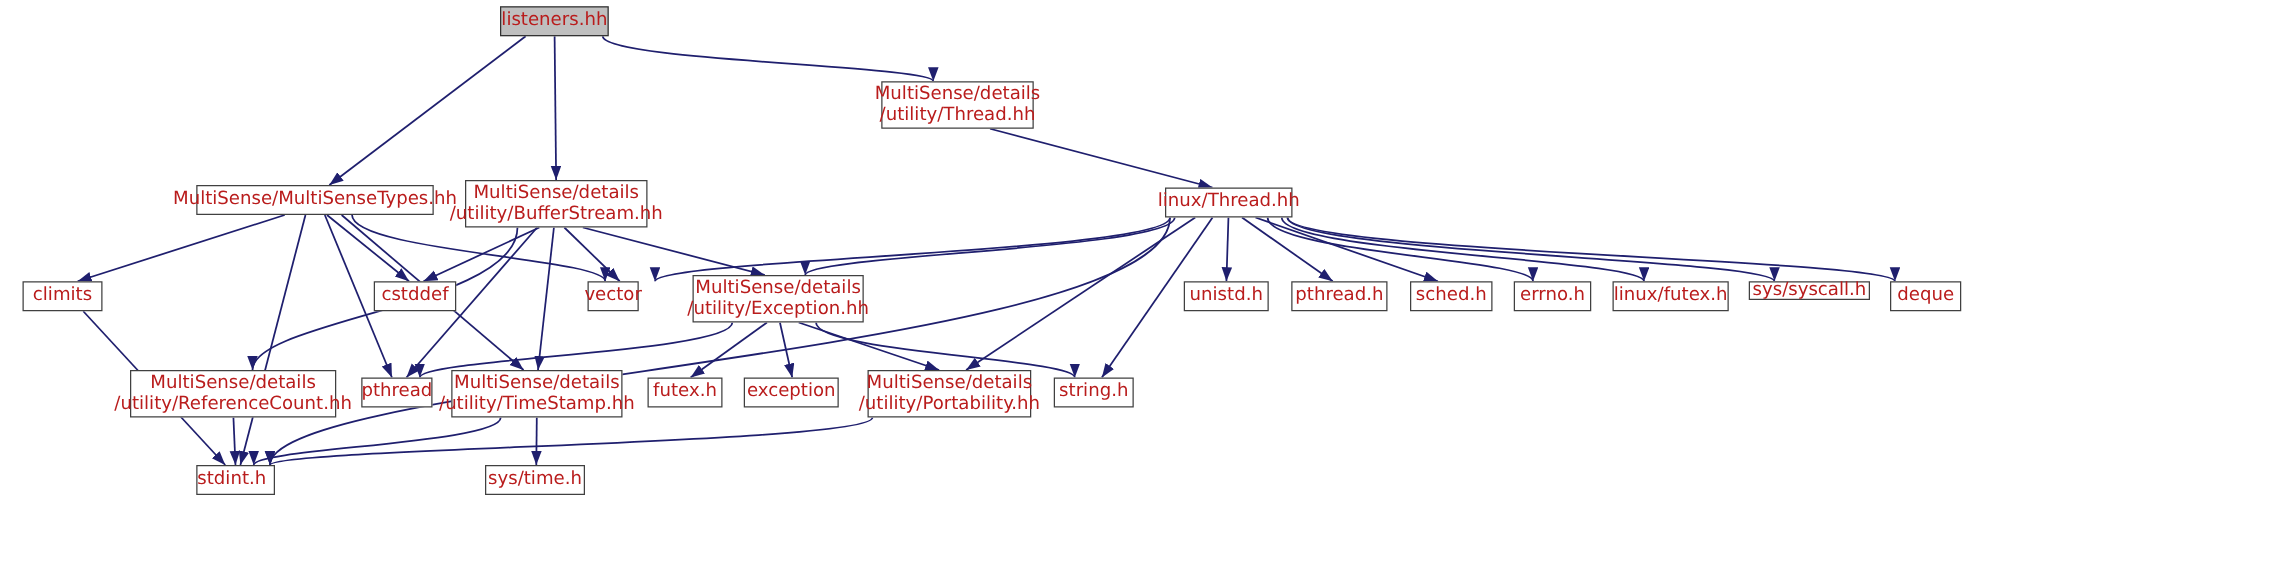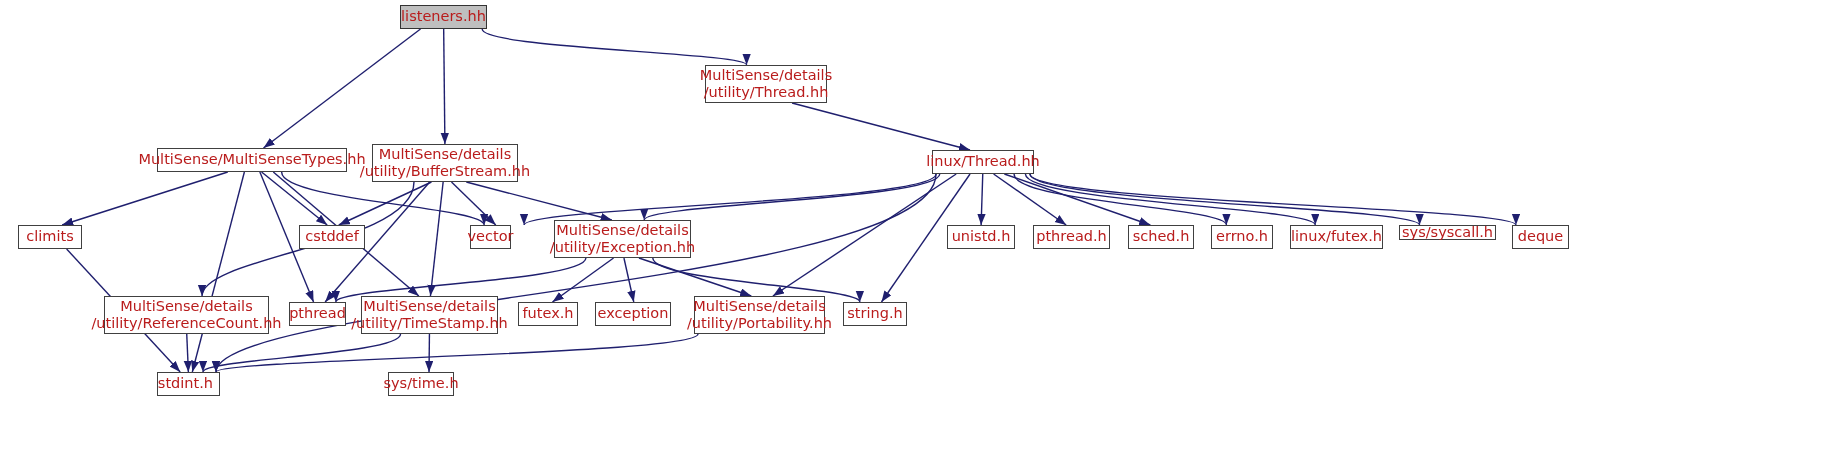--- a/index.html
+++ b/index.html
@@ -87,15 +87,15 @@
 /utility/ReferenceCount.hh</span></div>
       <div class="node" style="left: 289px; top: 302px; width: 57px; height: 24px;"><span class="lbl">pthread</span></div>
       <div class="node" style="left: 361px; top: 296px; width: 137px; height: 38px;"><span class="lbl">MultiSense/details
 /utility/TimeStamp.hh</span></div>
       <div class="node" style="left: 518px; top: 302px; width: 60px; height: 24px;"><span class="lbl">futex.h</span></div>
       <div class="node" style="left: 595px; top: 302px; width: 76px; height: 24px;"><span class="lbl">exception</span></div>
       <div class="node" style="left: 694px; top: 296px; width: 131px; height: 38px;"><span class="lbl">MultiSense/details
 /utility/Portability.hh</span></div>
       <div class="node" style="left: 843px; top: 302px; width: 64px; height: 24px;"><span class="lbl">string.h</span></div>
       <div class="node" style="left: 157px; top: 372px; width: 63px; height: 24px; justify-content: flex-end;"><span class="lbl">stdint.h</span></div>
-      <div class="node" style="left: 388px; top: 372px; width: 66px; height: 24px;"><span class="lbl">sys/time.h</span></div>
+      <div class="node" style="left: 388px; top: 372px; width: 80px; height: 24px;"><span class="lbl">sys/time.h</span></div>
     </div>
 </div>
 
 </body></html>

